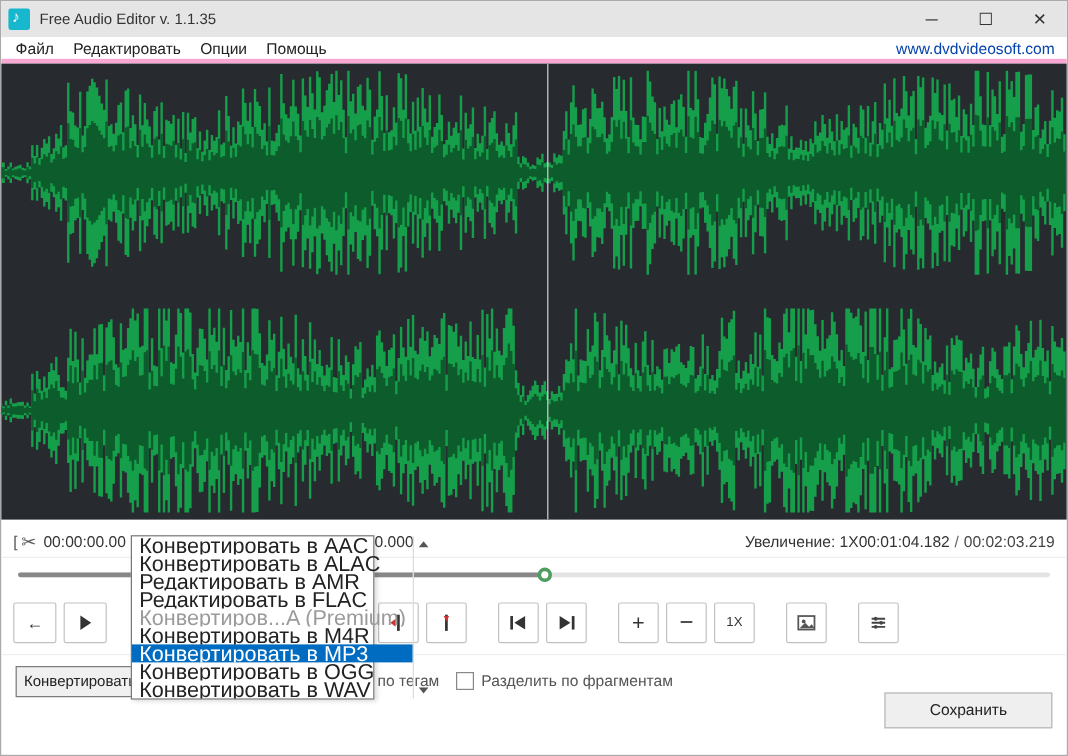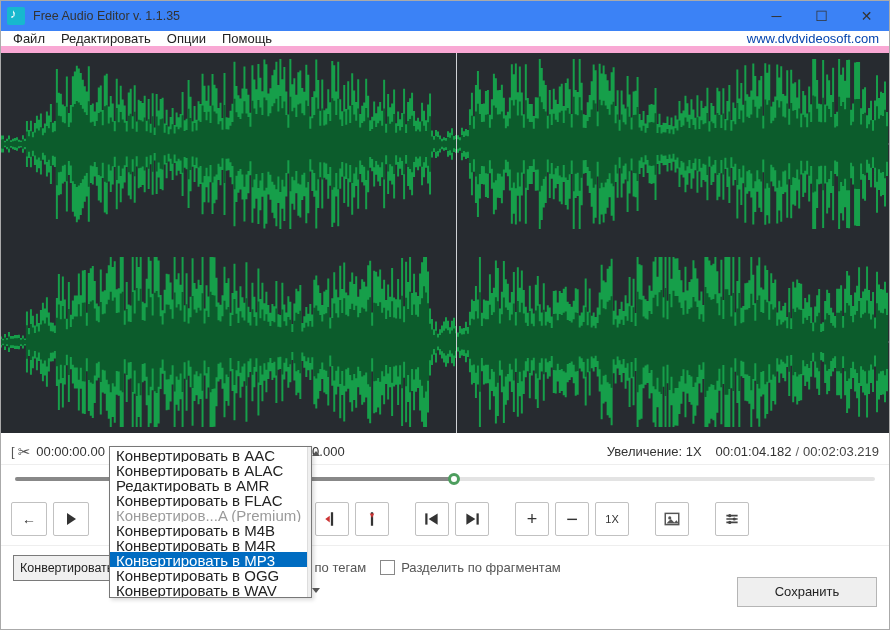--- a/index.html
+++ b/index.html
@@ -18,42 +18,42 @@
     width:890px;height:630px;
     font-family:"Segoe UI",Tahoma,Arial,sans-serif;
     font-size:13px;color:#222;background:#fff;
     position:relative;overflow:hidden;
     border:1px solid #aaa;
   }
 
   
   .titlebar{
     height:30px;display:flex;align-items:center;
-    padding-left:6px;background:#3b82f6;
+    padding-left:6px;background:#e5e5e5;
   }
   .app-icon{
     width:18px;height:18px;border-radius:2px;
     background:#17b8ce;position:relative;margin-right:8px;
     flex:0 0 auto;
   }
   .app-icon::before{
     content:"♪";position:absolute;left:3px;top:-1px;
     font-size:13px;color:#fff;
   }
   .title-text{flex:1;font-size:12.5px;color:#333}
   .winbtn{
     width:45px;height:30px;display:flex;align-items:center;
     justify-content:center;font-family:Arial;
     font-size:14px;color:#333;
   }
 
   
   .menubar{
     height:22px;display:flex;align-items:center;
-    padding:0 4px;background:#fff;border-bottom:7px solid #f9a8d4;
+    padding:0 4px;background:#fff;border-bottom:4px solid #f9a8d4;
     font-size:13px;
   }
   .menuitem{padding:2px 8px}
   .menuspacer{flex:1}
   .menulink{color:#0645ad;padding-right:6px}
 
   
   .wavearea{
     height:380px;background:var(--dark);
     position:relative;overflow:hidden;
@@ -75,21 +75,21 @@
   .info-row{
     height:26px;display:flex;align-items:center;
     padding:0 10px;font-size:13px;color:#333;
     border-bottom:1px solid #eee;
     margin-top:6px;
   }
   .scissors-icon{margin-right:6px;color:#555;font-size:15px}
   .info-row .lbracket{color:#555;margin-right:3px}
   .info-row .sep{margin:0 4px;color:#666}
   .info-spacer{flex:1}
-  .zoomtxt{margin-right:14px}
+  .zoomtxt{}
   .curtime{font-weight:400}
   .tottime{color:#444}
 
   
   .sliderrow{
     height:28px;display:flex;align-items:center;padding:0 14px;
   }
   .slider{
     flex:1;height:4px;background:#e3e3e3;border-radius:2px;
     position:relative;
@@ -149,21 +149,21 @@
     display:flex;align-items:center;justify-content:center;
     font-size:13px;
     margin-top:48px;
   }
 
   
   .dropdown{
     position:absolute;
     left:108px;top:445px;width:203px;
     background:#fff;border:1px solid #777;
-    z-index:20;font-size:15px;
+    z-index:20;font-size:18px;
     box-shadow:2px 2px 4px rgba(0,0,0,.15);
   }
   .dropdown .ddbody{display:flex}
   .dropdown ul{list-style:none;margin:0;padding:0;flex:1}
   .dropdown li{
     padding:1px 6px;line-height:15px;height:15px;
     white-space:nowrap;overflow:hidden;
   }
   .dropdown li.disabled{color:#9a9a9a}
   .dropdown li.selected{background:var(--accentblue);color:#fff}
@@ -341,23 +341,22 @@
   </label>
   <div class="savebtn">Сохранить</div>
 </div>
 
 <div class="dropdown">
   <div class="ddbody">
     <ul id="dd-list">
         <li>Конвертировать в AAC</li>
         <li>Конвертировать в ALAC</li>
         <li>Редактировать в AMR</li>
-        <li>Конвертировать в FLAC</li>
+        <li>Редактировать в FLAC</li>
         <li class="disabled">Конвертиров...A (Premium)</li>
-        <li>Конвертировать в M4B</li>
         <li>Конвертировать в M4R</li>
         <li class="selected">Конвертировать в MP3</li>
         <li>Конвертировать в OGG</li>
         <li>Конвертировать в WAV</li>
       </ul>
     <div class="ddscroll">
       <div class="sthumb"></div>
     </div>
   </div>
 </div>

